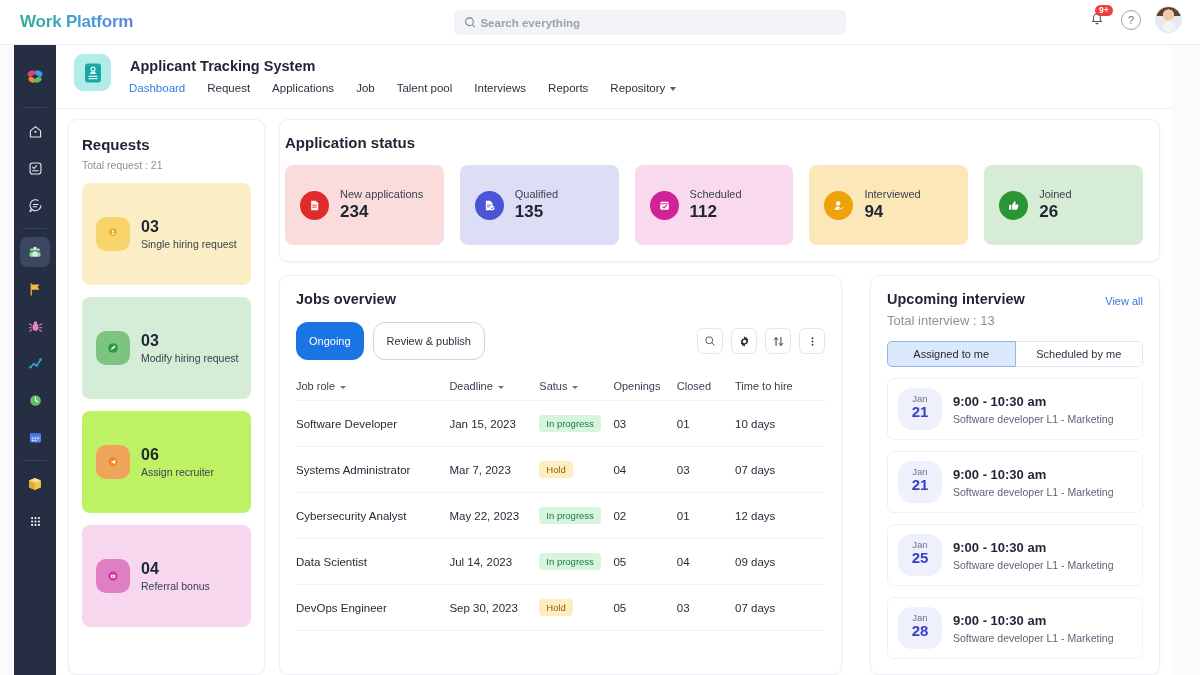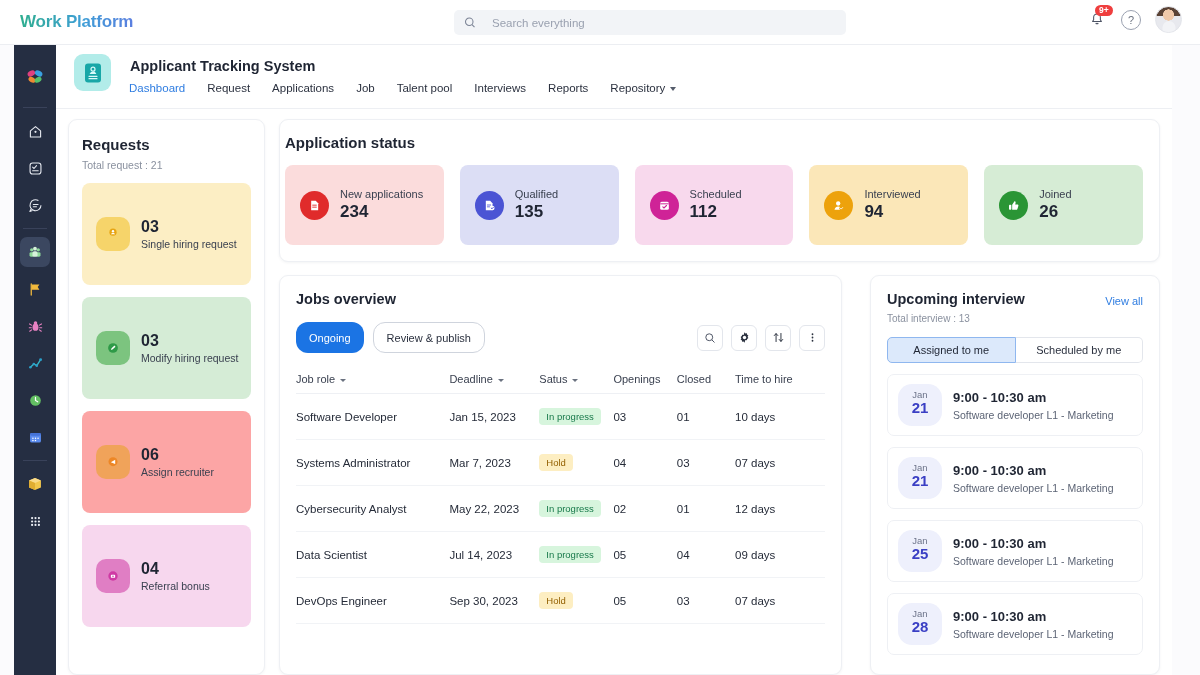--- a/index.html
+++ b/index.html
@@ -21,21 +21,21 @@
     font-size: 17px; font-weight: bold; margin-left: 20px; letter-spacing:-0.2px;
     background: linear-gradient(90deg,#2fae8f 0%, #3f9fd6 55%, #5b7fe0 100%);
     -webkit-background-clip: text; background-clip: text; color: transparent;
   }
   .searchwrap {
     position:absolute; left:454px; top:10px; width:392px; height:25px;
     background:#f2f4f7; border-radius:5px; display:flex; align-items:center; padding:0 10px;
   }
   .searchwrap input {
     border:none; background:transparent; outline:none; font-size:11.5px;
-    color:#3a4256; width:100%; margin-left:16px; font-family:"Liberation Sans",sans-serif;
+    color:#3a4256; width:100%; margin-left:4px; font-family:"Liberation Sans",sans-serif;font-weight:bold;
   }
   .searchwrap input::placeholder { color:#9aa1b0; }
   .topicons { position:absolute; right:18px; top:6px; display:flex; align-items:center; gap:14px; }
   .bellwrap { position:relative; width:20px; height:22px; display:flex; align-items:center; justify-content:center; }
   .badge {
     position:absolute; top:-4px; left:8px; background:#ef3e3e; color:#fff;
     font-size:8.5px; font-weight:bold; border-radius:8px; padding:1.5px 4px 1.5px 4px; line-height:1;
   }
   .helpbtn { width:20px; height:20px; border:1.4px solid #9aa1b0; border-radius:50%;
     display:flex; align-items:center; justify-content:center; font-size:11px; color:#6b7280; }
@@ -105,41 +105,41 @@
   .statcard .meta { margin-left:11px; }
   .statcard .nm { font-size:11px; color:#3a4150; }
   .statcard .vl { font-size:17px; font-weight:bold; color:#1f2533; margin-top:2px; }
 
   .lower { display:flex; gap:28px; flex:1; min-height:0; }
 
   
   .jobs { flex:1; padding:15px 16px 0 16px; min-width:0; overflow:hidden; }
   .jobs h2 { font-size:14.5px; font-weight:bold; color:#1f2533; }
   .jobbar { display:flex; align-items:center; margin-top:15px; }
-  .pill { height:31px; border-radius:12px; padding:0 13px; font-size:11px; display:flex; align-items:center; cursor:pointer;text-align:right; }
+  .pill { height:38px; border-radius:12px; padding:0 13px; font-size:11px; display:flex; align-items:center; cursor:pointer;text-align:right; }
   .pill.sel { background:#1b74e4; color:#fff; }
   .pill.out { border:1px solid #cfd4dd; color:#2b313f; margin-left:9px; background:#fff; }
   .tools { margin-left:auto; display:flex; gap:8px; }
   .tool { width:26px; height:26px; border:1px solid #e3e6ec; border-radius:6px; background:#fff;
           display:flex; align-items:center; justify-content:center; cursor:pointer; }
 
   table { width:100%; border-collapse:collapse; margin-top:12px; table-layout:fixed; }
   th { font-size:11px; color:#3a4150; font-weight:normal; text-align:left; padding:8px 0; border-bottom:1px solid #eef0f4; }
   th .sc { width:0;height:0;border-left:3.2px solid transparent;border-right:3.2px solid transparent;
           border-top:3.8px solid #6b7280; display:inline-block; margin-left:5px; vertical-align:middle; }
   td { font-size:11.5px; color:#252b38; padding:14px 0; border-bottom:1px solid #f1f3f6; }
   .chip { display:inline-block; font-size:9.5px; padding:3px 7px; border-radius:4px; }
   .chip.prog { background:#d7f5dd; color:#17794a; }
   .chip.hold { background:#fdeec2; color:#946103; }
 
   
   .upcoming { width:290px; flex:0 0 290px; padding:15px 16px 0 16px; overflow:hidden; position:relative; }
   .upcoming h2 { font-size:14.5px; font-weight:bold; color:#1f2533; }
   .viewall { position:absolute; right:16px; top:19px; font-size:11px; color:#2f7de1; cursor:pointer; }
-  .upcoming .sub { font-size:10px; color:#8a919f; margin-top:6px; }
+  .upcoming .sub { font-size:13px; color:#8a919f; margin-top:6px; }
   .segs { display:flex; margin-top:13px; border-radius:6px; }
   .seg { flex:1; height:26px; font-size:11px; display:flex; align-items:center; justify-content:center;
          border:1px solid #e3e6ec; cursor:pointer; color:#2b313f; }
   .seg:first-child { border-radius:5px 0 0 5px; }
   .seg:last-child { border-radius:0 5px 5px 0; border-left:none; }
   .seg.on { background:#dce9fb; border-color:#8fb7ef; color:#1f2533; }
   .ivrow { display:flex; align-items:center; border:1px solid #eef0f4; border-radius:7px;
            padding:9px 10px; margin-top:11px; cursor:pointer; background:#fff; }
   .dbox { width:44px; height:42px; background:#eef0fc; border-radius:14px; text-align:center;
           flex:0 0 44px; padding-top:5px; }
@@ -349,21 +349,21 @@
                 <circle cx="10" cy="10" r="5.4" fill="#2e9a47"></circle>
                 <path d="M7.8 12.2 8.2 10.6 11.6 7.3l1.2 1.2-3.4 3.3z" fill="#fff"></path>
               </svg>
           </div>
           <div class="txt">
             <div class="num">03</div>
             <div class="lbl">Modify hiring request</div>
           </div>
         </div>
 
-        <div class="reqcard" style="background:#fca5a5">
+        <div class="reqcard" style="background:#bef264">
           <div class="blob" style="background:#f0a35a">
             <svg width="18" height="18" viewBox="0 0 20 20">
                 <circle cx="10" cy="9.6" r="5" fill="#ed8726"></circle>
                 <path d="M7.6 10.4 12.4 7.6v4.6z" fill="#fff"></path>
               </svg>
           </div>
           <div class="txt">
             <div class="num">06</div>
             <div class="lbl">Assign recruiter</div>
           </div>

